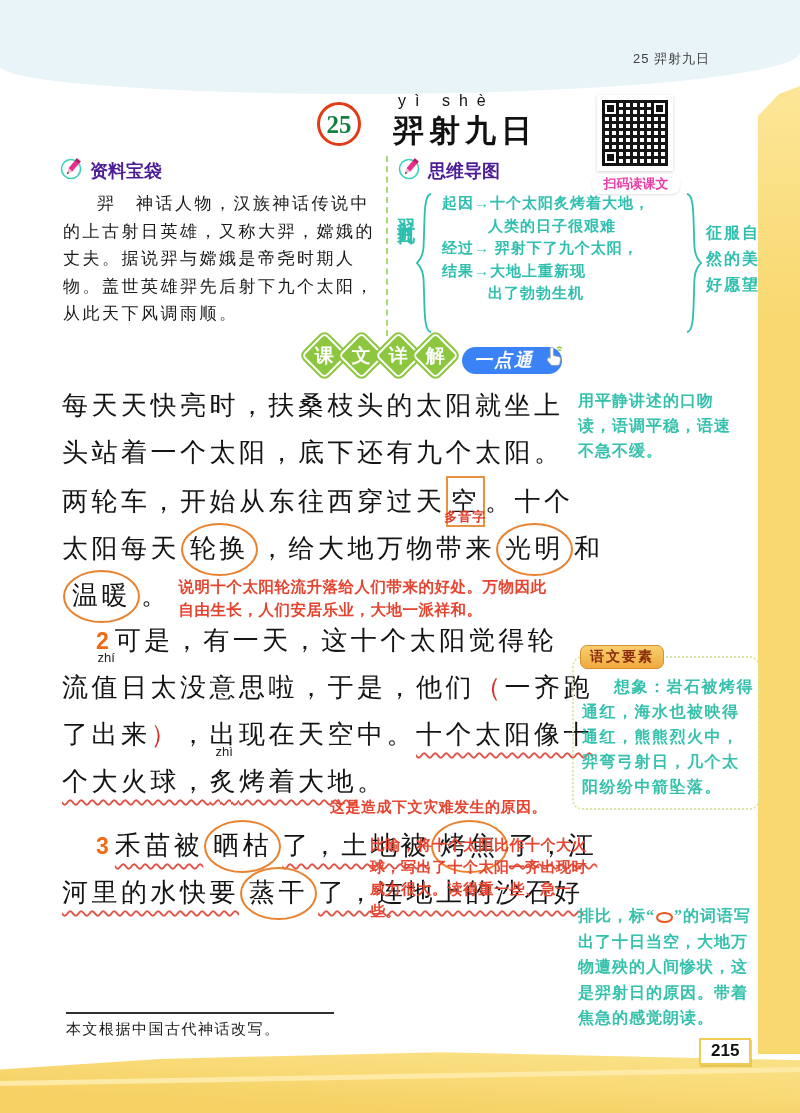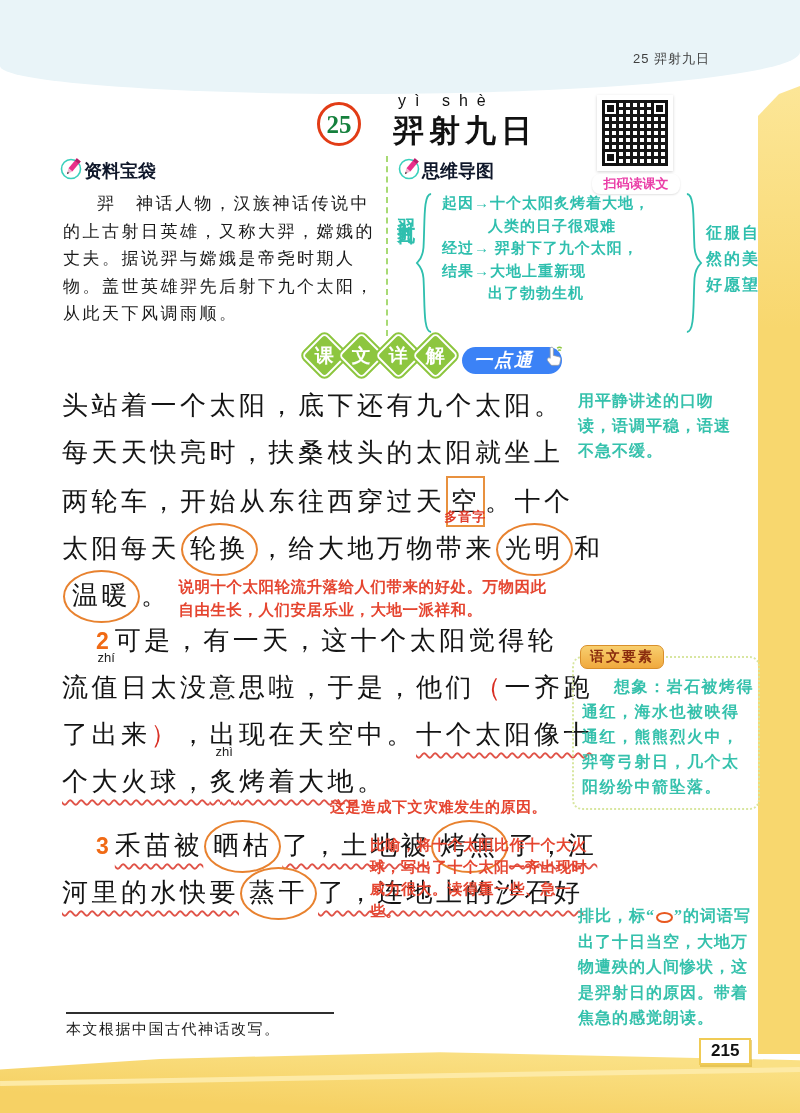--- a/index.html
+++ b/index.html
@@ -36,22 +36,22 @@
                          repeating-linear-gradient(90deg,#161616 0 3px,#fff 3px 7px); }
   .finder { position:absolute; width:17px; height:17px; border:3px solid #111; background:#fff; }
   .f-tl{left:0;top:0} .f-tr{right:0;top:0} .f-bl{left:0;bottom:0}
   .finder-dot { position:absolute; inset:2px; background:#111; }
   .qr-caption { position:absolute; left:592px; top:174px; width:88px; text-align:center; font-size:13px; color:#ea3fa8;
         background:#fff; border-radius:8px; padding:1px 2px; font-family:"Liberation Sans",sans-serif;
         box-shadow:0 1px 2px rgba(0,0,0,.12); font-weight:bold; }
 
   
   .col-divider { position:absolute; left:386px; top:156px; height:180px; border-left:2px dashed #a8da74; }
-  .sec-head { position:absolute; display:flex; align-items:center; font-family:"Liberation Sans",sans-serif;
-        font-weight:bold; font-size:18px; color:#0f172a; }
+  .sec-head { position:absolute; display:flex; align-items:center; gap:6px; font-family:"Liberation Sans",sans-serif;
+        font-weight:bold; font-size:18px; color:#4c1d95; }
   #rb-head { left:60px; top:156px; } #mm-head { left:398px; top:156px; }
   .rb-body { position:absolute; left:63px; top:190px; width:316px; font-size:17px; line-height:27.5px;
         letter-spacing:2.5px; color:#1a1a1a; text-indent:2em; }
 
   
   .mm { position:absolute; left:392px; top:190px; width:368px; height:150px; color:#2fbfae; }
   .mm-subject { position:absolute; left:2px; top:14px; writing-mode:vertical-rl; text-orientation:upright;
         font-weight:bold; font-size:18px; letter-spacing:3px; }
   .mm-brace-l { position:absolute; left:22px; top:2px; }
   .mm-brace-r { position:absolute; left:290px; top:2px; }
@@ -226,22 +226,22 @@
       <svg width="26" height="26" viewBox="0 0 24 24">
           <path d="M9 3c.9 0 1.5.7 1.5 1.5v6l5.2 1.3c1 .3 1.7 1.3 1.5 2.3l-.8 3.8c-.2 1-1.1 1.8-2.2 1.8h-4.7c-.7 0-1.3-.3-1.7-.9l-2.6-3.3c-.5-.7-.4-1.7.2-2.3.6-.6 1.5-.6 2.1-.1l.1.1-.1-8.7C7.5 3.7 8.1 3 9 3z" fill="#fff" stroke="#9a9a9a" stroke-width=".7"></path>
           <path d="M14 4c1.2-1.2 3-1.2 4.2 0" fill="none" stroke="#8dc63f" stroke-width="1.3"></path>
           <path d="M14.8 6c.7-.7 1.9-.7 2.6 0" fill="none" stroke="#8dc63f" stroke-width="1.3"></path>
         </svg>
     </span>
   </div>
 
   <div class="lesson-text">
 
+    <div class="tl">每天天快亮时，扶桑枝头的太阳就坐上</div>
     <div class="tl">头站着一个太阳，底下还有九个太阳。</div>
-    <div class="tl">每天天快亮时，扶桑枝头的太阳就坐上</div>
     <div class="tl">
       <span>两轮车，开始从东往西穿过天</span><span class="anno-host"><span class="boxed">空</span><span class="lbl-below">多音字</span></span><span>。十个</span>
     </div>
     <div class="tl">
       <span>太阳每天</span><span class="circled">轮换</span><span>，给大地万物带来</span><span class="circled">光明</span><span>和</span>
     </div>
     <div class="tl">
       <span class="circled">温暖</span><span>。</span><span class="inline-note">说明十个太阳轮流升落给人们带来的好处。万物因此自由生长，人们安居乐业，大地一派祥和。</span>
     </div>
 

